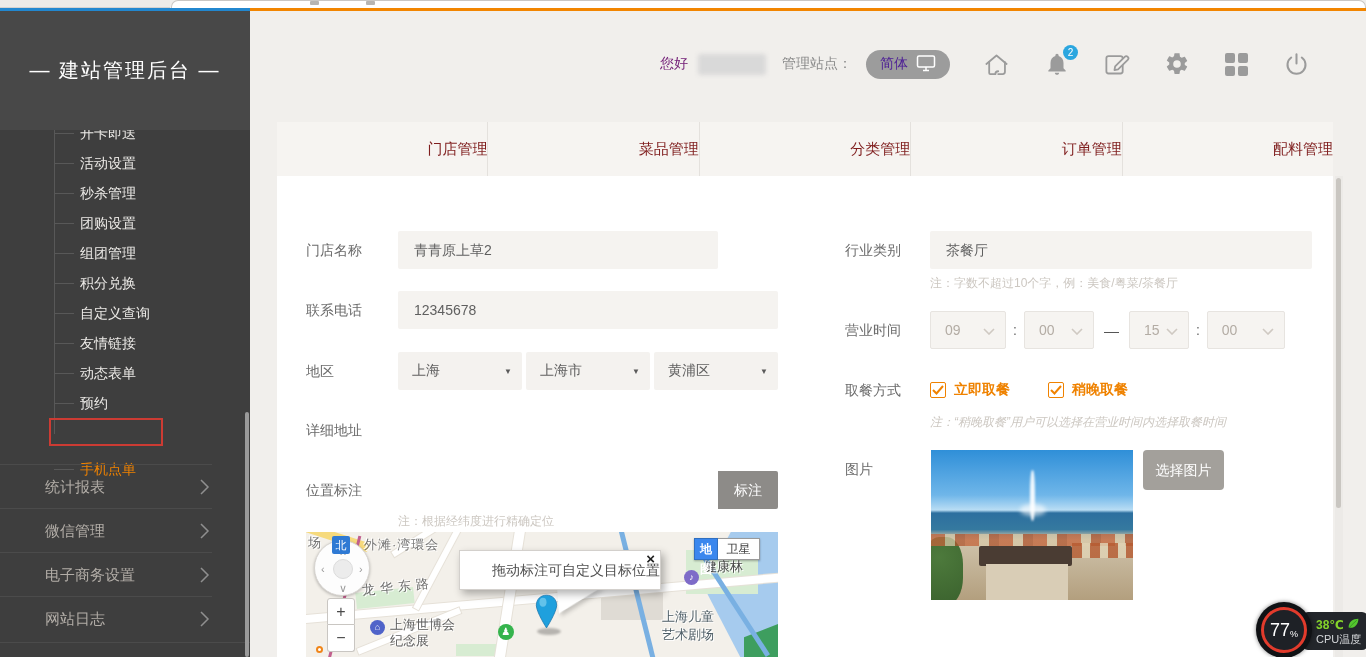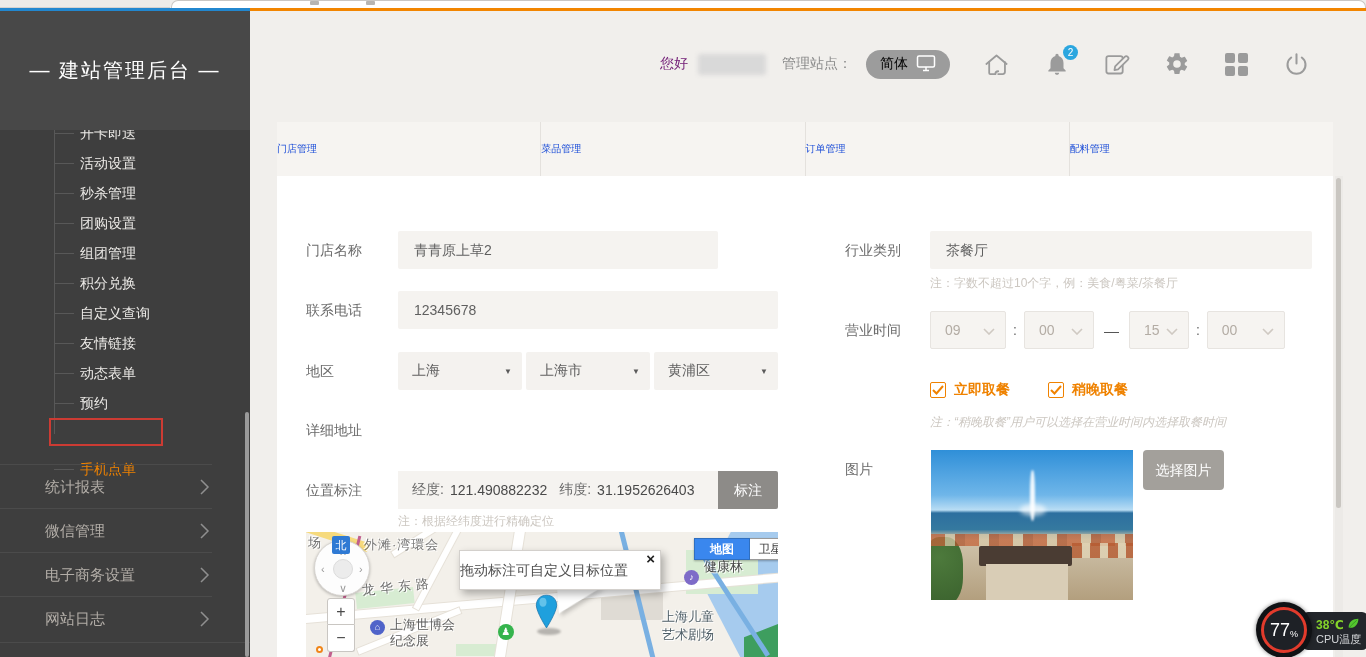--- a/index.html
+++ b/index.html
@@ -31,29 +31,29 @@
   .side-sec-chev { position:absolute; left:200px; top:14px; }
   .side-last-line { position:absolute; left:0; top:631px; width:250px; height:1px; background:#4b4b4b; }
   .side-scrollbar { position:absolute; right:1px; top:401px; width:4px; height:245px; background:#9a9a9a; border-radius:2px; }
 
   
   .header-row { position:absolute; left:660px; top:42px; width:680px; height:44px; display:flex; align-items:center; }
   .greet { font-size:14px; color:#701a75; }
   .name-blur { width:68px; height:21px; margin-left:10px; background:#d9d9d9; border-radius:2px; filter:blur(2px); }
   .site-label { font-size:14px; color:#8b8b8b; margin-left:16px; }
   .lang-pill { margin-left:14px; height:29px; padding:0 14px; background:#9c9c9c; border-radius:15px; display:flex; align-items:center; gap:8px; cursor:pointer; }
-  .lang-pill span { color:#000000; font-size:14px; }
+  .lang-pill span { color:#4c1d95; font-size:14px; }
   .hicon { margin-left:33px; width:27px; height:27px; cursor:pointer; position:relative; display:flex; align-items:center; justify-content:center; }
   .badge { position:absolute; top:-6px; right:-8px; width:15px; height:15px; background:#2ba6df; border-radius:50%; color:#fff; font-size:10px; line-height:15px; text-align:center; }
   .grid-icon { display:grid; grid-template-columns:10px 10px; grid-template-rows:10px 10px; gap:3px; }
   .grid-icon i { background:#9b9b9b; border-radius:2px; }
 
   
   .tabbar { position:absolute; left:277px; top:122px; width:1056px; height:54px; background:#f6f4f1; display:flex; }
-  .tab { flex:1; text-align:left; line-height:54px; font-size:10px; color:#1d4ed8; cursor:pointer; }
+  .tab { flex:1; text-align:right; line-height:54px; font-size:15px; color:#7f1d1d; cursor:pointer; }
   .tab + .tab { border-left:1px solid #e4e1dd; }
 
   
   .form-area { position:absolute; left:277px; top:176px; width:1056px; height:481px; background:#fff; }
   .f-label { position:absolute; width:100px; font-size:14px; color:#6b6b6b; line-height:38px; }
   .f-input { position:absolute; height:38px; background:#f5f3f0; border-radius:2px; line-height:38px; padding-left:16px; font-size:14px; color:#5f5f5f; }
   .f-note { position:absolute; font-size:12px; color:#ccc7c1; white-space:nowrap; }
   .sel { position:absolute; width:124px; height:38px; background:#f4f2ef; border-radius:2px; display:flex; align-items:center; justify-content:space-between; padding:0 10px 0 14px; font-size:14px; color:#5f5f5f; cursor:pointer; }
   .sel .caret { font-size:8px; color:#5a5a5a; }
   .loc-box { position:absolute; left:121px; top:295px; width:320px; height:38px; background:#f5f3f0; display:flex; align-items:center; padding-left:14px; font-size:14px; white-space:nowrap; overflow:hidden; }
@@ -87,24 +87,24 @@
   .mroad { background:#fff; box-shadow:0 0 0 1px #e6e1d8; }
   .mlabel { font-size:13px; color:#757575; white-space:nowrap; text-shadow:1px 1px 0 #fff,-1px -1px 0 #fff; }
   .poi { border-radius:50%; color:#fff; text-align:center; }
   .pan { position:absolute; left:8px; top:8px; width:56px; height:56px; background:#fdfdfd; border:1px solid #d7d4d0; border-radius:50%; box-shadow:0 1px 3px rgba(0,0,0,.25); }
   .pan .knob { position:absolute; left:18px; top:18px; width:20px; height:20px; background:#ececec; border:1px solid #dcdcdc; border-radius:50%; }
   .pan .ar { position:absolute; color:#9a9a9a; font-size:11px; cursor:pointer; line-height:10px; }
   .zoomctl { position:absolute; left:21px; top:66px; width:28px; }
   .zbtn { width:28px; height:27px; background:#fff; border:1px solid #c9c6c2; text-align:center; line-height:25px; font-size:16px; color:#4a4a4a; cursor:pointer; }
   .north { position:absolute; left:26px; top:4px; width:18px; height:18px; background:#2f7ad4; border-radius:2px; color:#fff; font-size:11px; text-align:center; line-height:18px; }
   .maptype { position:absolute; left:388px; top:6px; display:flex; box-shadow:0 1px 2px rgba(0,0,0,.3); }
-  .mt-map { width:56px; height:22px; background:#3a87ee; border:1px solid #2f6fc0; color:#fff; font-weight:bold; font-size:12px; text-align:center; line-height:20px; cursor:pointer; }
+  .mt-map { width:24px; height:22px; background:#3a87ee; border:1px solid #2f6fc0; color:#fff; font-weight:bold; font-size:12px; text-align:center; line-height:20px; cursor:pointer; }
   .mt-sat { width:42px; height:22px; background:#fff; border:1px solid #9a9a9a; border-left:none; color:#3c3c3c; font-size:12px; text-align:center; line-height:20px; cursor:pointer; }
   .tooltip { position:absolute; left:153px; top:18px; width:202px; height:40px; background:#fff; border:1px solid #d3d0cc; box-shadow:3px 4px 8px rgba(0,0,0,.3); z-index:6; }
-  .tooltip .tt { display:block; text-align:left; line-height:38px; font-size:14px; color:#4f4f4f; }
+  .tooltip .tt { display:block; text-align:right; line-height:38px; font-size:14px; color:#4f4f4f; }
   .tooltip .tclose { position:absolute; top:0; right:5px; font-size:15px; font-weight:bold; color:#222; cursor:pointer; line-height:16px; }
   .tail { position:absolute; left:252px; top:56px; width:0; height:0; border-top:24px solid #fff; border-right:46px solid transparent; transform:rotate(-4deg); z-index:5; filter:drop-shadow(2px 3px 2px rgba(0,0,0,.2)); }
   .pin-shadow { position:absolute; left:231px; top:96px; width:24px; height:7px; background:rgba(0,0,0,.25); border-radius:50%; filter:blur(1px); }
 
   
   .main-sb-track { position:absolute; left:1335px; top:176px; width:8px; height:481px; background:#eceae7; }
   .main-sb-thumb { position:absolute; left:1336px; top:178px; width:5px; height:330px; background:#c9c6c1; border-radius:3px; cursor:pointer; }
 
   
   .cpu-bar { position:absolute; left:1302px; top:612px; width:66px; height:38px; background:#23262b; border-radius:6px; z-index:50; }
@@ -227,20 +227,21 @@
       <svg width="27" height="27" viewBox="0 0 24 24" fill="none" stroke="#9b9b9b" stroke-width="1.8" stroke-linecap="round">
           <path d="M12 3 v8"></path>
           <path d="M7.3 5.8 a8 8 0 1 0 9.4 0"></path>
         </svg>
     </span>
   </div>
 
   <div class="tabbar">
     <div class="tab">门店管理</div>
     <div class="tab">菜品管理</div>
+    <div class="tab">分类管理</div>
     <div class="tab">订单管理</div>
     <div class="tab">配料管理</div>
   </div>
 
   <div class="form-area">
 
     <span class="f-label" style="left:29px; top:55px;">门店名称</span>
     <div class="f-input" style="left:121px; top:55px; width:320px;">青青原上草2</div>
 
     <span class="f-label" style="left:29px; top:115px;">联系电话</span>
@@ -256,26 +257,20 @@
         <span class="caret">▼</span>
     </div>
     <div class="sel" style="left:377px; top:176px;">
       <span>黄浦区</span>
         <span class="caret">▼</span>
     </div>
 
     <span class="f-label" style="left:29px; top:235px;">详细地址</span>
 
     <span class="f-label" style="left:29px; top:295px;">位置标注</span>
-    <div class="loc-box">
-      <span class="ll">经度:</span>
-      <span class="lv">121.490882232</span>
-      <span class="ll">纬度:</span>
-      <span class="lv">31.1952626403</span>
-    </div>
     <div class="mark-btn">标注</div>
     <span class="f-note" style="left:121px; top:337px;">注：根据经纬度进行精确定位</span>
 
     <div class="map">
 
       <div class="m" style="left:0;top:0;width:472px;height:125px;clip-path:polygon(90% 0,100% 0,100% 100%,92% 100%,84% 42%);background:#a6cbee;"></div>
       <div class="m" style="left:380px;top:18px;width:72px;height:44px;background:#d7ecd2;"></div>
       <div class="m" style="left:50px;top:58px;width:58px;height:16px;background:#d7ecd2;transform:rotate(-6deg);"></div>
       <div class="m" style="left:150px;top:112px;width:42px;height:12px;background:#d7ecd2;"></div>
       <div class="m" style="left:438px;top:92px;width:34px;height:33px;clip-path:polygon(0 40%,100% 0,100% 100%,0 100%);background:#3e9e5f;"></div>
@@ -361,20 +356,21 @@
       </div>
       <span class="hsep">:</span>
       <div class="tsel" style="width:78px;">
         <span>00</span>
         <span><svg width="12" height="7" viewBox="0 0 12 7">
               <path d="M1 1 L6 6 L11 1" stroke="#cfc9c2" stroke-width="1.6" fill="none"></path>
             </svg></span>
       </div>
     </div>
 
+    <span class="f-label" style="left:568px; top:195px;">取餐方式</span>
     <div class="cb-row">
       <span class="cb">
           <svg width="12" height="10" viewBox="0 0 12 10">
             <path d="M1 5 L4.5 8.5 L11 1" stroke="#f08200" stroke-width="2" fill="none"></path>
           </svg>
         </span>
       <span class="cb-label">立即取餐</span>
       <span class="cb cb-group2">
           <svg width="12" height="10" viewBox="0 0 12 10">
             <path d="M1 5 L4.5 8.5 L11 1" stroke="#f08200" stroke-width="2" fill="none"></path>

